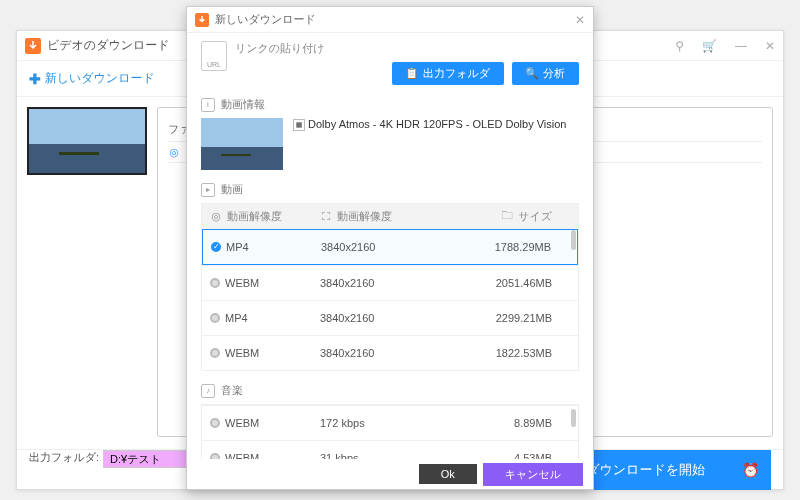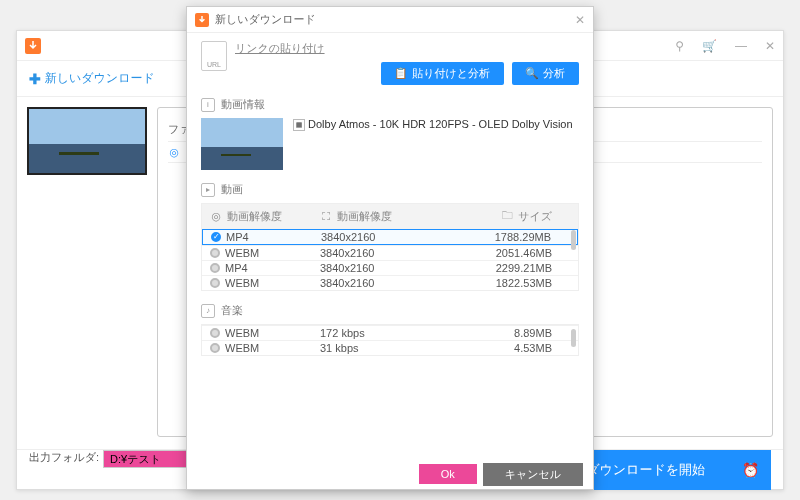--- a/index.html
+++ b/index.html
@@ -15,70 +15,71 @@
 .toolbar { height: 36px; display:flex; align-items:center; padding:0 12px; border-bottom:1px solid #eee;}
 .newdl-btn { display:flex; align-items:center; color:#2a92e4; font-size:12px; gap:4px; cursor:pointer;}
 .newdl-btn .plus{font-weight:bold;font-size:14px;}
 .main-body {display:flex;}
 .thumb-col { width:140px; padding:10px; display:flex; flex-direction:column; gap:8px; }
 .thumb { width:120px; height:68px; background:linear-gradient(#9ec6e8 55%, #3d5a7a 55%); border:2px solid #222; position:relative; }
 .thumb::after{content:"";position:absolute;left:30px;bottom:18px;width:40px;height:3px;background:#2d3b16;}
 .file-col { flex:1; padding:10px; font-size:11px; color:#666; border:1px solid #ccc; border-radius:3px; margin:10px 10px 0 0; height:330px;}
 .file-row{display:flex; gap:6px; align-items:center; padding:4px 0; border-bottom:1px solid #eee;}
 .bottom-bar{position:absolute; bottom:0; left:0; right:0; height:40px; display:flex; align-items:flex-start; padding:0 12px; border-top:1px solid #eee; font-size:11px; color:#555;}
-.out-input{border:1px solid #ccc; font-size:11px; padding:2px 6px; width:90px; background:#ec4899; margin-left:4px;}
+.out-input{border:1px solid #ccc; font-size:11px; padding:2px 6px; width:90px; background:#f0abfc; margin-left:4px;}
 .start-btn{margin-left:auto; background:#1e90ff; color:#fff; height:40px; display:flex; align-items:center; padding:0 26px; font-size:13px; cursor:pointer;}
 .clock-btn{width:40px;height:40px;background:#1e90ff;color:#fff;display:flex;align-items:center;justify-content:center;font-size:14px;}
 
 
 .modal { position:absolute; left:186px; top:6px; width:408px; height:484px; background:#fff; border:1px solid #ccc; box-shadow:0 4px 12px rgba(0,0,0,.25); display:flex; flex-direction:column;}
 .modal-title { height:26px; display:flex; align-items:center; padding:0 8px; font-size:11px; color:#666; border-bottom:1px solid #eee;}
 .modal-title .logo{width:14px;height:14px;background:#ff7a2e;display:flex;align-items:center;justify-content:center;margin-right:6px;border-radius:2px;}
 .modal-title .close{margin-left:auto;color:#aaa;cursor:pointer;font-size:12px;}
 .modal-body{flex:1;overflow:auto;padding:8px 14px 4px 14px;}
 .paste-row{display:flex;align-items:flex-start;gap:8px;}
 .url-ico{width:26px;height:30px;border:1px solid #ccc;border-radius:2px;display:flex;align-items:flex-end;justify-content:center;font-size:7px;color:#999;padding-bottom:2px;}
 .paste-col{flex:1;}
-.paste-label{font-size:11px;color:#888;margin-bottom:3px;text-decoration:underline;}
+.paste-label{font-size:11px;color:#888;margin-bottom:3px;}
 .url-input{width:100%;border:1px solid #5aa6e6;padding:2px 4px;font-size:10px;color:#1b5eab;background:#cfe3f7;}
 .btn-row{display:flex;gap:8px;justify-content:flex-end;margin-top:6px;}
 .pill-btn{background:#1e90ff;color:#fff;font-size:11px;padding:4px 14px;border-radius:2px;display:flex;align-items:center;gap:5px;cursor:pointer;}
 .sect{margin-top:12px;}
 .sect-h{display:flex;align-items:center;gap:6px;font-size:11px;color:#777;margin-bottom:6px;}
 .sect-h .ico{width:14px;height:14px;border:1px solid #bbb;border-radius:2px;display:flex;align-items:center;justify-content:center;font-size:8px;color:#999;}
 .info-row{display:flex;gap:10px;}
 .info-thumb{width:82px;height:52px;background:linear-gradient(#9ec6e8 55%, #3d5a7a 55%);position:relative;}
 .info-thumb::after{content:"";position:absolute;left:20px;bottom:14px;width:30px;height:2px;background:#2d3b16;}
 .info-txt{font-size:11px;color:#333;}
 .info-txt .dur{display:flex;align-items:center;gap:4px;color:#555;margin-top:6px;}
 .tbl{border:1px solid #eee;font-size:11px;color:#555;}
 .tbl-h{display:flex;background:#f3f3f3;padding:5px 8px;color:#888;}
 .tbl-h>div, .tbl-r>div{display:flex;align-items:center;gap:5px;}
 .c1{width:110px;} .c2{width:130px;} .c3{flex:1;justify-content:flex-end;padding-right:18px;}
-.tbl-r{display:flex;padding:1px 8px;border-top:1px solid #f0f0f0;cursor:pointer;position:relative;}
+.tbl-r{display:flex;padding:11px 8px;border-top:1px solid #f0f0f0;cursor:pointer;position:relative;}
 .tbl-r.sel{border:1px solid #1e90ff;background:#f6fbff;}
 .radio{width:10px;height:10px;border-radius:50%;border:2px solid #bbb;background:#ddd;flex-shrink:0;}
 .radio.on{border-color:#1e90ff;background:#1e90ff;position:relative;}
 .radio.on::after{content:"✓";color:#fff;font-size:8px;position:absolute;left:0;top:-2px;}
 .scroll-ind{position:absolute;right:2px;top:0;bottom:0;width:5px;background:#ccc;border-radius:3px;}
 .modal-foot{height:30px;display:flex;justify-content:flex-end;gap:6px;align-items:center;padding:0 10px;}
 .fbtn{font-size:11px;padding:4px 22px;color:#fff;cursor:pointer;}
-.fbtn.ok{background:#ec4899;} .fbtn.cancel{background:#737373;}
+.fbtn.ok{background:#404040;} .fbtn.cancel{background:#8b5cf6;}
 .si{display:inline-flex;width:12px;height:12px;align-items:center;justify-content:center;}
 </style>
 </head>
 <body>
 
 <div class="main-win">
   <div class="main-title">
     <span class="logo">
         <svg width="10" height="10" viewBox="0 0 10 10">
           <path d="M5 0v7M2 4l3 3 3-3" stroke="#fff" stroke-width="1.5" fill="none"></path>
         </svg>
       </span>
+    <span>ビデオのダウンロード</span>
     <div class="wbtns">
       <span>⚲</span>
       <span>🛒</span>
       <span>—</span>
       <span>✕</span>
     </div>
   </div>
   <div class="toolbar">
     <div class="newdl-btn">
       <span class="plus">✚</span>
@@ -125,40 +126,40 @@
 
     <div class="paste-row">
       <div class="url-ico">
           <span>URL</span>
         </div>
       <div class="paste-col">
         <div class="paste-label">リンクの貼り付け</div>
         <div class="btn-row">
           <div class="pill-btn">
             <span class="si">📋</span>
-            <span>貼り付けと分析</span>
+            <span>出力フォルダ</span>
           </div>
           <div class="pill-btn">
             <span class="si">🔍</span>
             <span>分析</span>
           </div>
         </div>
       </div>
     </div>
 
     <div class="sect">
       <div class="sect-h">
           <span class="ico">i</span>
           <span>動画情報</span>
         </div>
       <div class="info-row">
         <div class="info-thumb"></div>
         <div class="info-txt">
           <div class="si" style="display:inline-flex;vertical-align:middle;border:1px solid #bbb;width:12px;height:12px;font-size:7px;justify-content:center">▦</div>
-          <span>Dolby Atmos - 10K HDR 120FPS - OLED Dolby Vision</span>
+          <span>Dolby Atmos - 4K HDR 120FPS - OLED Dolby Vision</span>
         </div>
       </div>
     </div>
 
     <div class="sect">
       <div class="sect-h">
           <span class="ico">▸</span>
           <span>動画</span>
         </div>
       <div class="tbl" style="position:relative">

